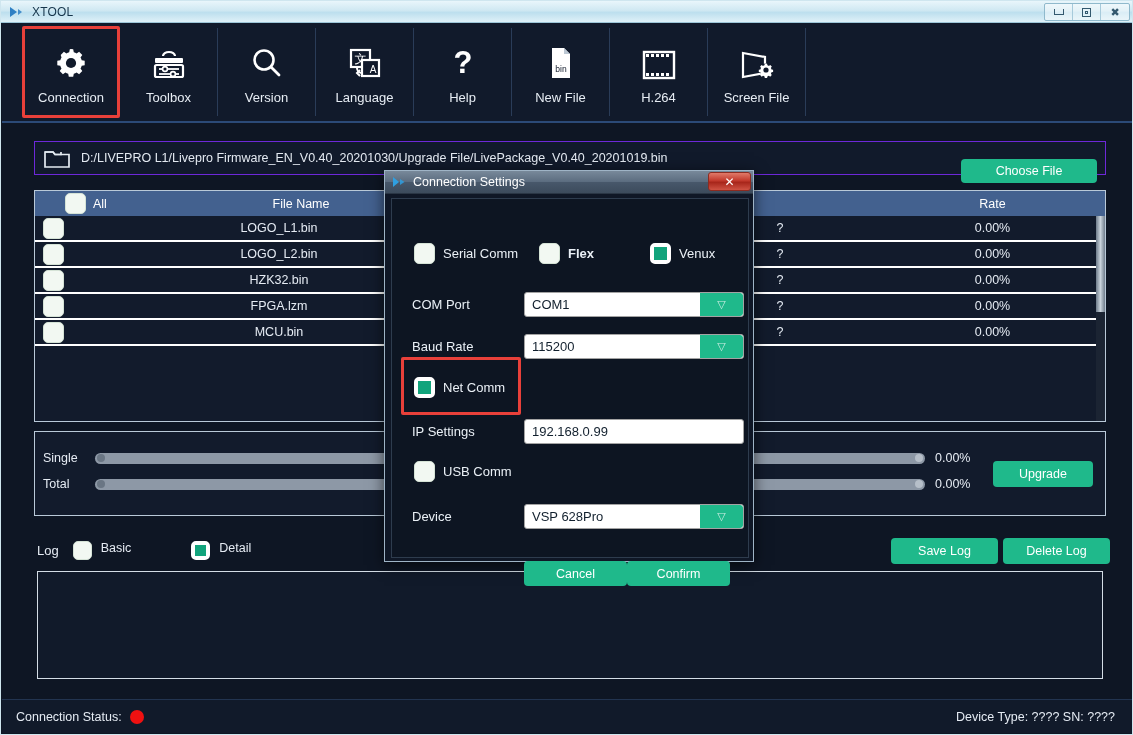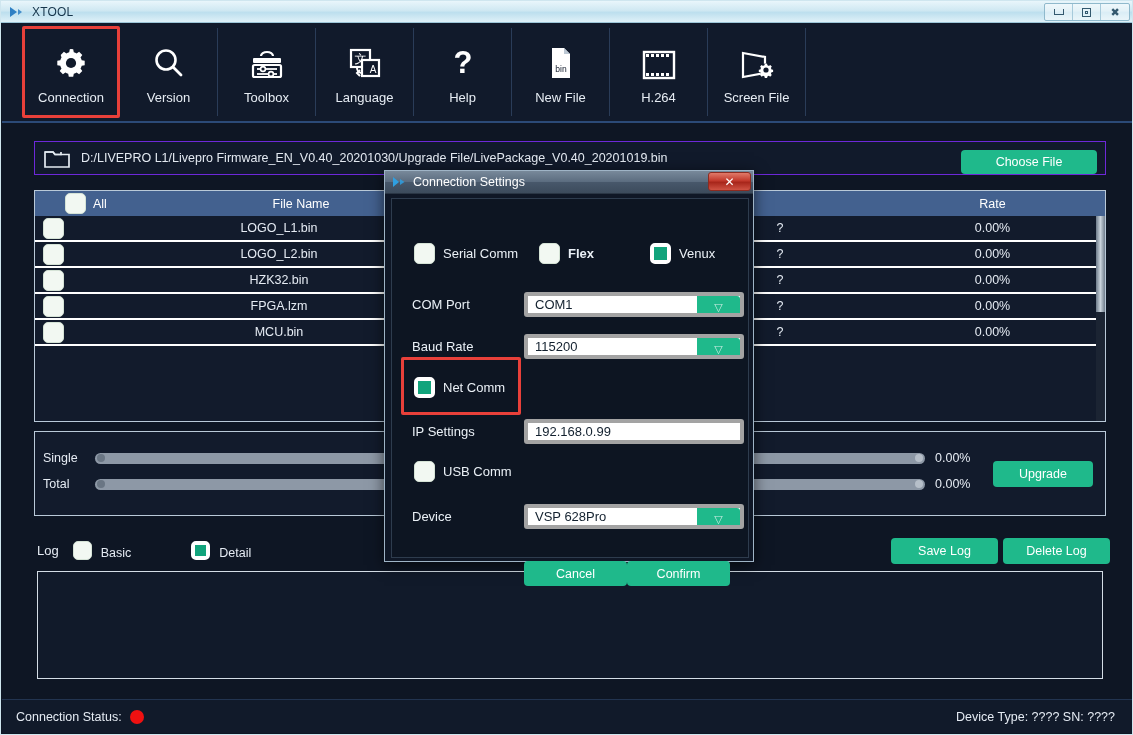--- a/index.html
+++ b/index.html
@@ -86,21 +86,21 @@
     border: 1px solid #6d28d9;
     background: #111a2b;
     display: flex; align-items: center;
   }
   .folder-ico { margin-left: 8px; width: 28px; height: 22px; flex: 0 0 auto; }
   .path-text {
     margin-left: 10px; font-size: 12.5px; color: #e3e9f1;
     white-space: nowrap; overflow: hidden;
   }
   .choose-btn {
-    position: absolute; right: 8px; top: 8px;
+    position: absolute; right: 8px; top: 17px;
     width: 136px; height: 24px;
     background: #1fb98b; color: #ffffff;
     border: none; border-radius: 4px;
     font-size: 12.5px; font-family: "Liberation Sans", sans-serif;
     cursor: default;
   }
 
   
   .tablebox {
     position: absolute; left: 33px; top: 189px;
@@ -196,21 +196,21 @@
     cursor: default;
   }
 
   
   .logrow {
     position: absolute; left: 36px; top: 535px;
     display: flex; align-items: center; gap: 0px;
     height: 28px;
   }
   .log-label { font-size: 13px; color: #e5ebf3; margin-right: 14px; }
-  .log-opt { display: flex; align-items: flex-end; gap: 9px; margin-right: 60px; }
+  .log-opt { display: flex; align-items: flex-start; gap: 9px; margin-right: 60px; }
   .log-opt span { font-size: 12.5px; color: #e5ebf3; }
   .savelog-btn, .deletelog-btn {
     position: absolute; top: 537px; height: 26px; width: 107px;
     background: #1fb98b; color: #ffffff; border: none; border-radius: 4px;
     font-size: 12.5px; font-family: "Liberation Sans", sans-serif;
     cursor: default;
   }
   .savelog-btn { right: 134px; }
   .deletelog-btn { right: 22px; }
   .logarea {
@@ -273,21 +273,21 @@
     background: #0d1522;
     border: 1px solid #2e3c4e;
   }
   .dlg-row { position: absolute; display: flex; align-items: center; }
 
   .opt { display: flex; align-items: center; gap: 8px; }
   .opt span { font-size: 13px; color: #eaf0f6; }
 
   .field {
     width: 220px; height: 25px;
-    background: #ffffff; border: 4px solid #a3a3a3;
+    background: #ffffff; border: 1px solid #a3a3a3;
     border-radius: 3px;
     display: flex; align-items: center;
     position: relative; overflow: hidden;
   }
   .field .val {
     margin-left: 7px; font-size: 13px; color: #12202e;
     font-family: "Liberation Sans", sans-serif;
   }
   .field .arrow {
     position: absolute; right: 0; top: 0;
@@ -340,45 +340,45 @@
   <div class="toolbar">
 
     <div class="tool selected">
       <div class="ico">
         <svg width="34" height="34" viewBox="0 0 34 34">
             <path fill="#fff" d="M17 3l2.2.3.6 3a11 11 0 012.8 1.2l2.5-1.8 3.2 3.2-1.8 2.5a11 11 0 011.2 2.8l3 .6v4.4l-3 .6a11 11 0 01-1.2 2.8l1.8 2.5-3.2 3.2-2.5-1.8a11 11 0 01-2.8 1.2l-.6 3h-4.4l-.6-3a11 11 0 01-2.8-1.2l-2.5 1.8-3.2-3.2 1.8-2.5a11 11 0 01-1.2-2.8l-3-.6v-4.4l3-.6a11 11 0 011.2-2.8L6.7 8.9l3.2-3.2 2.5 1.8a11 11 0 012.8-1.2l.6-3z"></path>
             <circle cx="17" cy="17" r="5.1" fill="#111a2b"></circle>
           </svg>
       </div>
       <div class="lbl">Connection</div>
-    </div>
-
-    <div class="tool">
-      <div class="ico">
-        <svg width="34" height="34" viewBox="0 0 34 34">
-            <circle cx="14" cy="14" r="9.5" fill="none" stroke="#fff" stroke-width="2.6"></circle>
-            <line x1="21" y1="21" x2="29" y2="29" stroke="#fff" stroke-width="2.8" stroke-linecap="round"></line>
-          </svg>
-      </div>
-      <div class="lbl">Version</div>
     </div>
 
     <div class="tool">
       <div class="ico">
         <svg width="34" height="30" viewBox="0 0 34 30">
             <path d="M11 6 a6 4 0 0 1 12 0" fill="none" stroke="#fff" stroke-width="2.2"></path>
             <rect x="3" y="8" width="28" height="5" rx="1" fill="#fff"></rect>
             <rect x="3" y="15" width="28" height="12" rx="1.5" fill="none" stroke="#fff" stroke-width="2.2"></rect>
             <line x1="7" y1="19" x2="27" y2="19" stroke="#fff" stroke-width="1.8"></line>
             <circle cx="13" cy="19" r="2.4" fill="#111a2b" stroke="#fff" stroke-width="1.6"></circle>
             <line x1="7" y1="24" x2="27" y2="24" stroke="#fff" stroke-width="1.8"></line>
             <circle cx="21" cy="24" r="2.4" fill="#111a2b" stroke="#fff" stroke-width="1.6"></circle>
           </svg>
       </div>
       <div class="lbl">Toolbox</div>
+    </div>
+
+    <div class="tool">
+      <div class="ico">
+        <svg width="34" height="34" viewBox="0 0 34 34">
+            <circle cx="14" cy="14" r="9.5" fill="none" stroke="#fff" stroke-width="2.6"></circle>
+            <line x1="21" y1="21" x2="29" y2="29" stroke="#fff" stroke-width="2.8" stroke-linecap="round"></line>
+          </svg>
+      </div>
+      <div class="lbl">Version</div>
     </div>
 
     <div class="tool">
       <div class="ico">
         <svg width="34" height="32" viewBox="0 0 34 32">
             <rect x="3" y="2" width="19" height="17" fill="none" stroke="#fff" stroke-width="2.2"></rect>
             <text x="12.5" y="15" font-size="12" fill="#fff" text-anchor="middle" font-family="DejaVu Sans">文</text>
             <rect x="14" y="12" width="17" height="16" fill="#111a2b" stroke="#fff" stroke-width="2.2"></rect>
             <text x="25" y="25" font-size="10" fill="#fff" text-anchor="middle" font-family="Liberation Sans">A</text>
             <path d="M9 20 a5 5 0 0 0 5 5" fill="none" stroke="#fff" stroke-width="2"></path>

